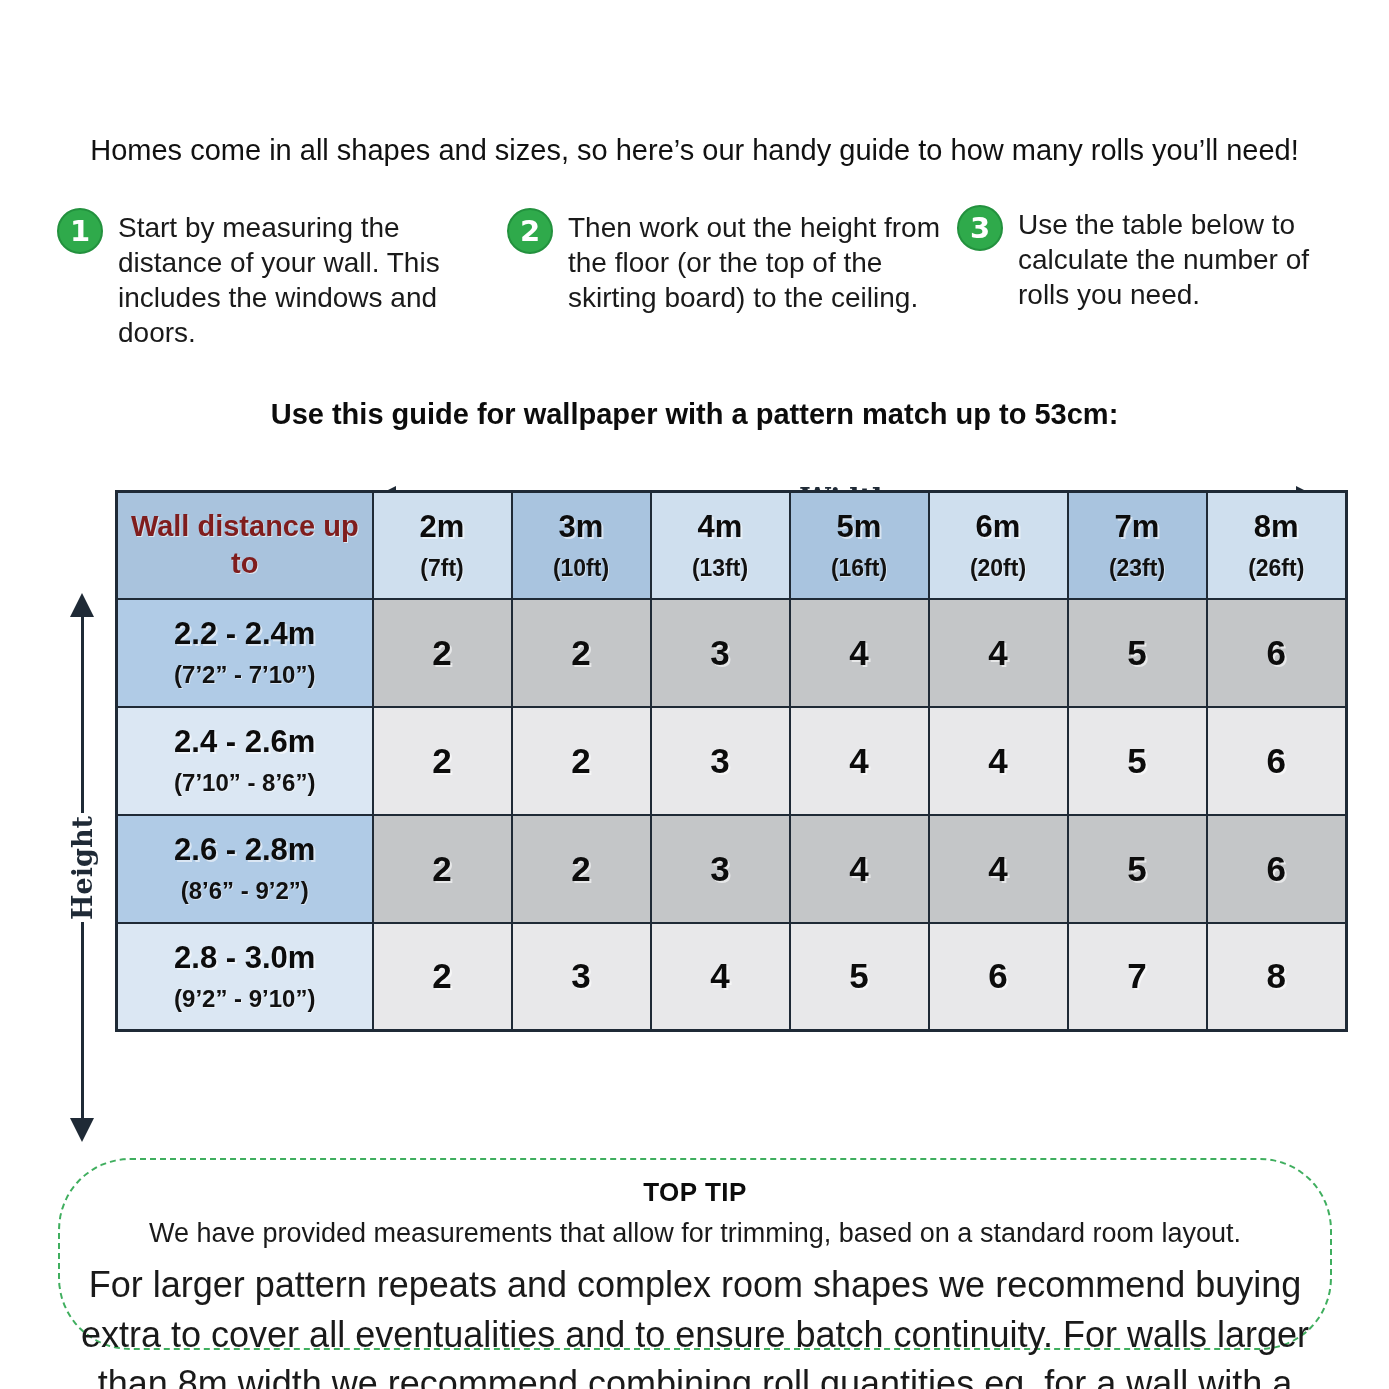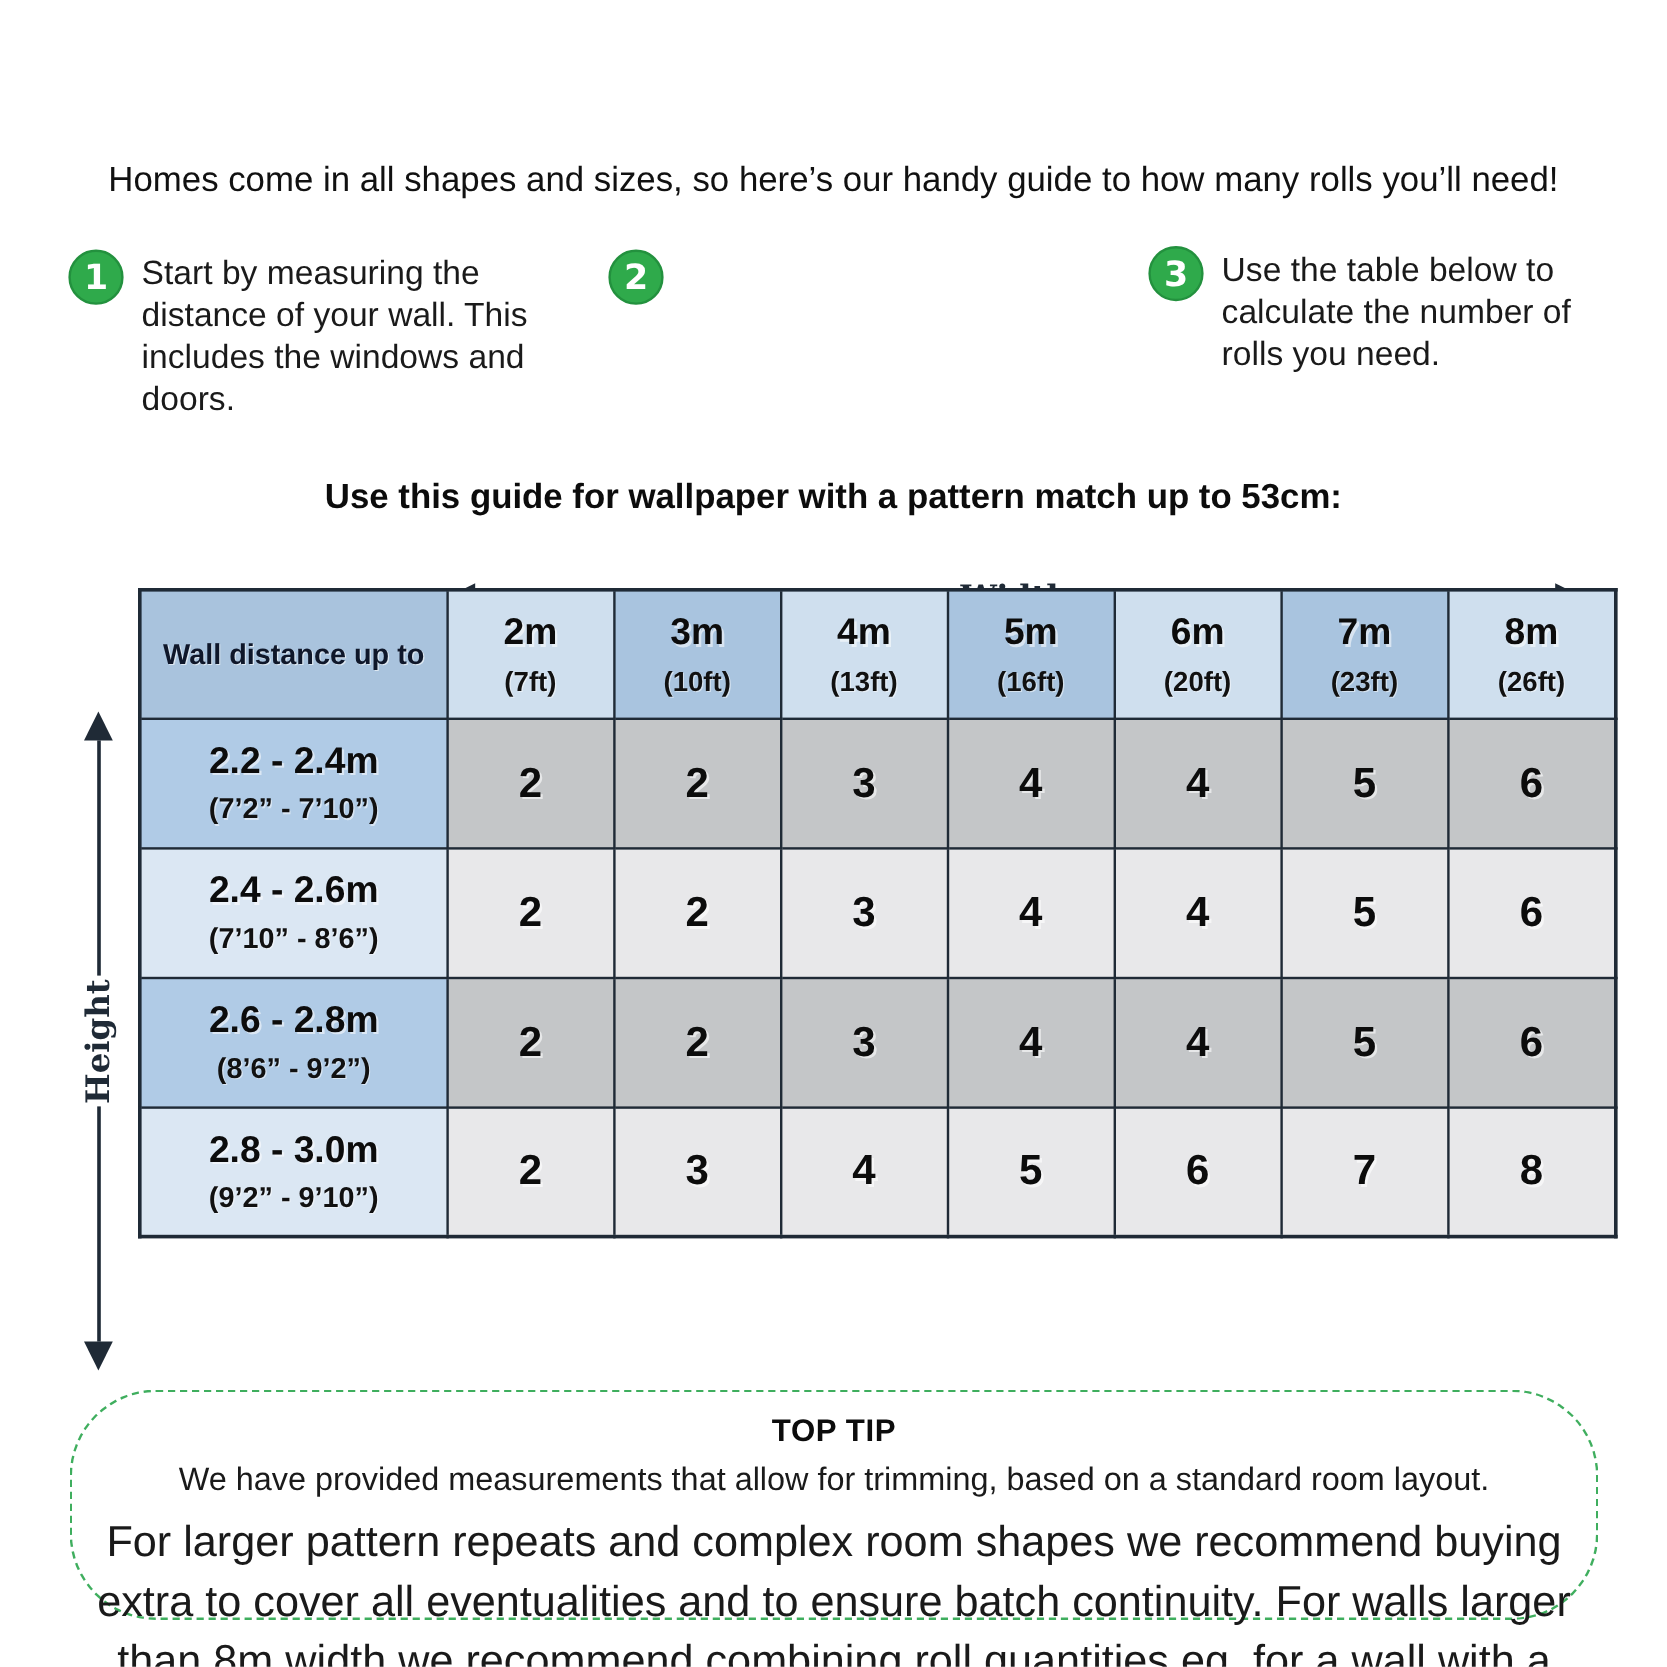--- a/index.html
+++ b/index.html
@@ -74,21 +74,21 @@
     border-collapse:collapse; table-layout:fixed;
     border:3px solid #1f2a36;
   }
   .rolls-table th, .rolls-table td {
     border:2px solid #1f2a36; text-align:center; vertical-align:middle; padding:0;
   }
   .rolls-table thead tr { height:107px; }
   .rolls-table tbody tr { height:108px; }
 
   .corner { background:#a9c3dd; }
-  .corner .corner-text { font-size:24px; font-weight:bold; line-height:1.3; color:#0f172a;
+  .corner .corner-text { font-size:29px; font-weight:bold; line-height:1.3; color:#7f1d1d;
     text-shadow:1px 1px 0 rgba(255,255,255,0.6); }
 
   .col-light { background:#cfdfee; }
   .col-mid   { background:#a9c4df; }
   .th-m { font-size:31px; font-weight:bold; color:#0c0c0c; text-shadow:2px 2px 0 rgba(255,255,255,0.55); }
   .th-i { font-size:23px; color:#111111; margin-top:10px; text-shadow:1px 1px 0 rgba(255,255,255,0.5); }
 
   .row-light .rowhead { background:#dbe7f3; }
   .row-mid   .rowhead { background:#b0cbe6; }
   .row-light td { background:#e8e8ea; }
@@ -114,20 +114,21 @@
 <div class="canvas">
 
   <p class="page-subtitle">Homes come in all shapes and sizes, so here’s our handy guide to how many rolls you’ll need!</p>
 
   <div class="step step-1">
     <div class="step-circle">1</div>
     <div class="step-text">Start by measuring the distance of your wall. This includes the windows and doors.</div>
   </div>
   <div class="step step-2">
     <div class="step-circle">2</div>
+    <div class="step-text">Then work out the height from the floor (or the top of the skirting board) to the ceiling.</div>
   </div>
   <div class="step step-3">
     <div class="step-circle">3</div>
     <div class="step-text">Use the table below to calculate the number of rolls you need.</div>
   </div>
 
   <div class="table-caption">Use this guide for wallpaper with a pattern match up to 53cm:</div>
 
   <div class="width-arrow">
     <span class="ah ah-left"></span>

